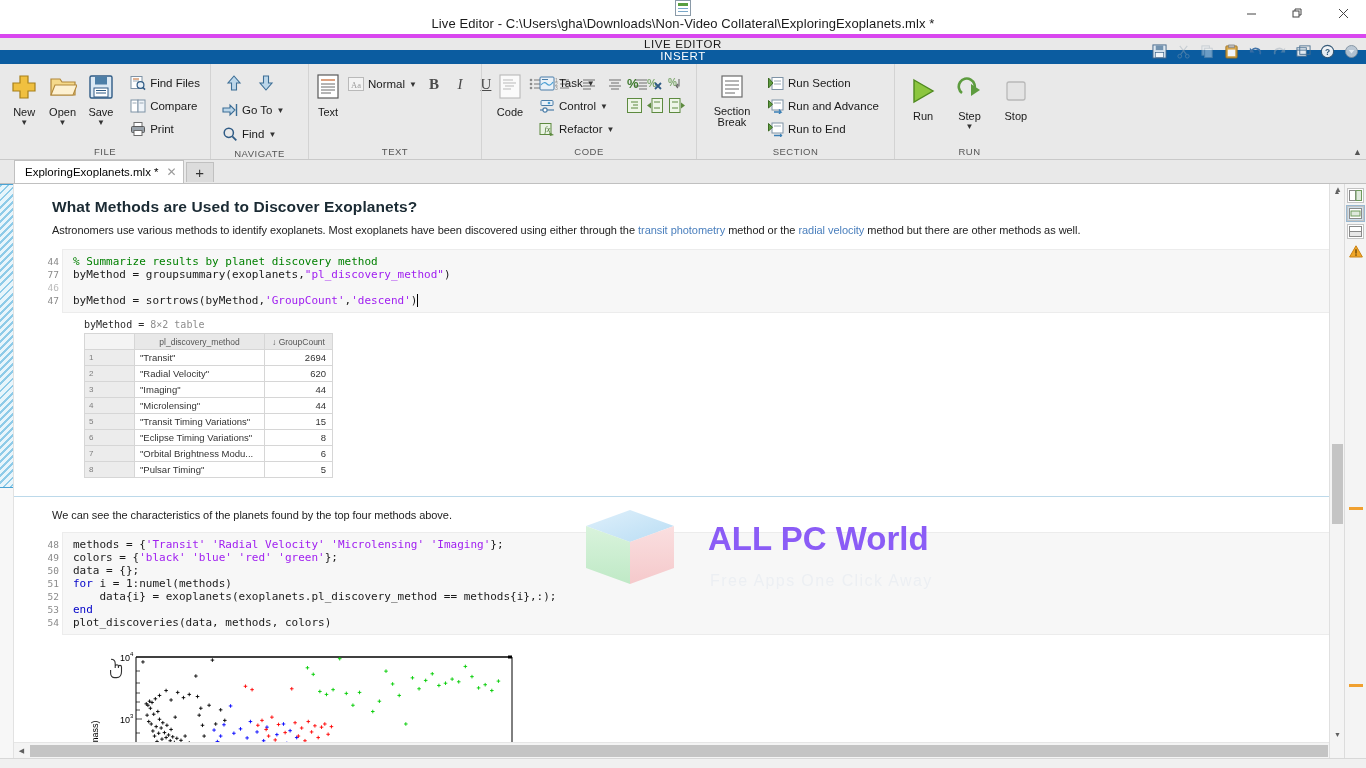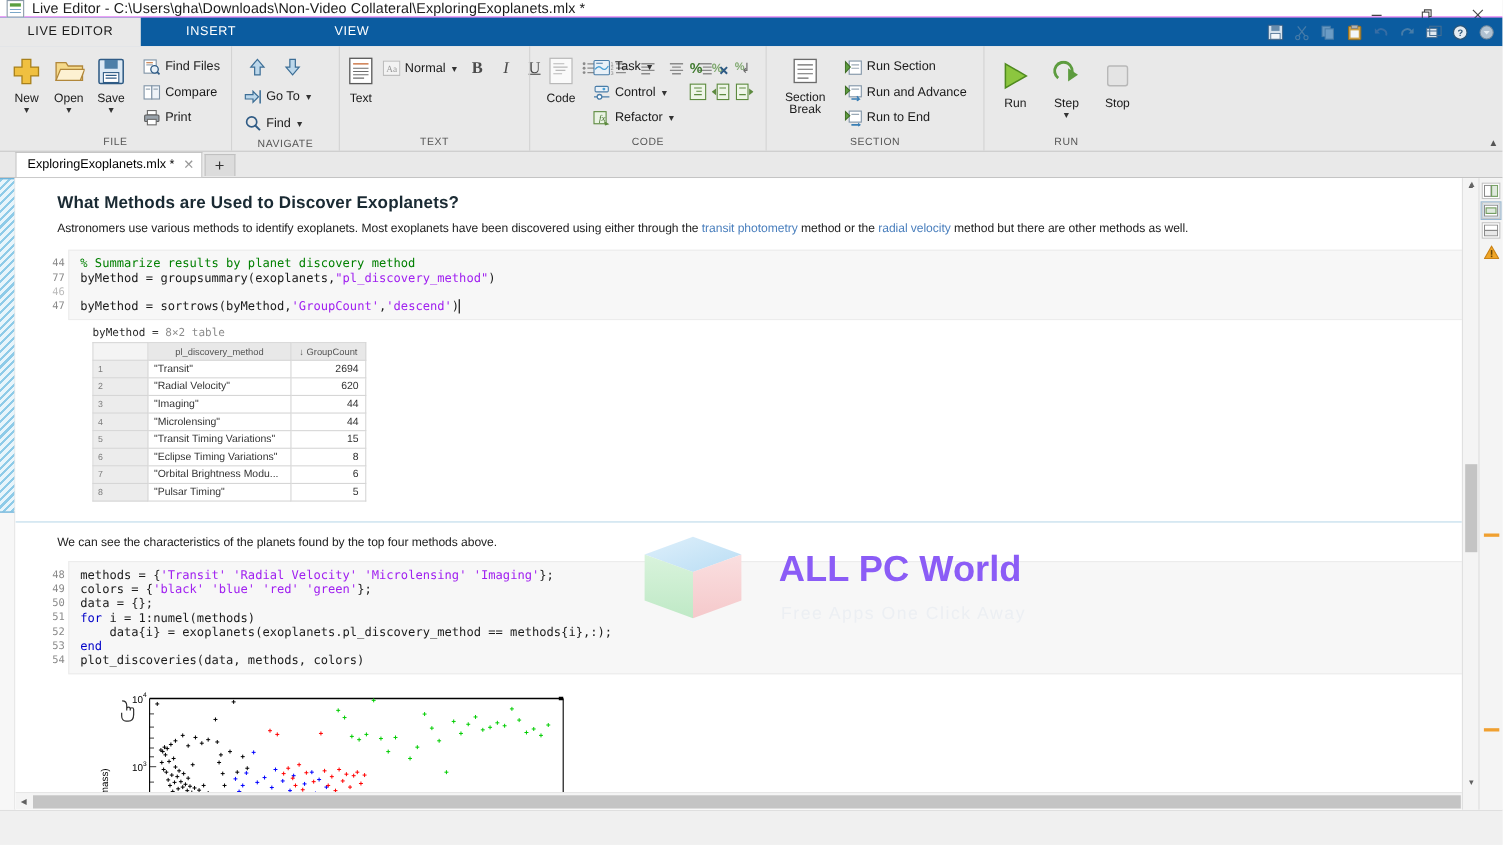--- a/index.html
+++ b/index.html
@@ -7,22 +7,22 @@
   body {
     font-family:"Liberation Sans", sans-serif;
     font-size:12px;
     color:#000;
     background:#f0f0f0;
     -webkit-font-smoothing:antialiased;
   }
 
   
   .titlebar {
-    height:16px; background:#ffffff; display:flex; align-items:center;
-    border-bottom:1px solid #d946ef; position:relative;
+    height:38px; background:#ffffff; display:flex; align-items:center;
+    border-bottom:4px solid #d946ef; position:relative;flex-direction:column;
   }
   .tb-icon {
     width:16px; height:16px; margin:0 7px 0 6px; flex:none;
     background:#ffffff; border:1px solid #8a9aa8; position:relative;
   }
   .tb-icon::before {
     content:""; position:absolute; left:2px; top:2px; right:2px; height:3px;
     background:#5a9f3f;
   }
   .tb-icon::after {
@@ -31,21 +31,21 @@
   }
   .tb-title { font-size:13px; color:#1b1b1b; letter-spacing:.1px; }
   .winbtns { position:absolute; right:0; top:0; height:26px; display:flex; }
   .winbtn {
     width:46px; height:26px; display:flex; align-items:center; justify-content:center;
     color:#444; font-size:13px; line-height:1;
   }
 
   
   .tabstrip {
-    height:26px; background:#0b5ca0; display:flex; align-items:stretch; position:relative;
+    height:26px; background:#0b5ca0; display:flex; align-items:stretch; position:relative;flex-direction:column;
   }
   .rtab {
     min-width:128px; display:flex; align-items:center; justify-content:center;
     color:#ffffff; font-size:11.5px; letter-spacing:.6px;
   }
   .rtab.active { background:#e9e9e9; color:#1a1a1a; }
   .qat {
     position:absolute; right:0; top:0; height:26px; display:flex; align-items:center;
     padding-right:4px; gap:2px;
   }

